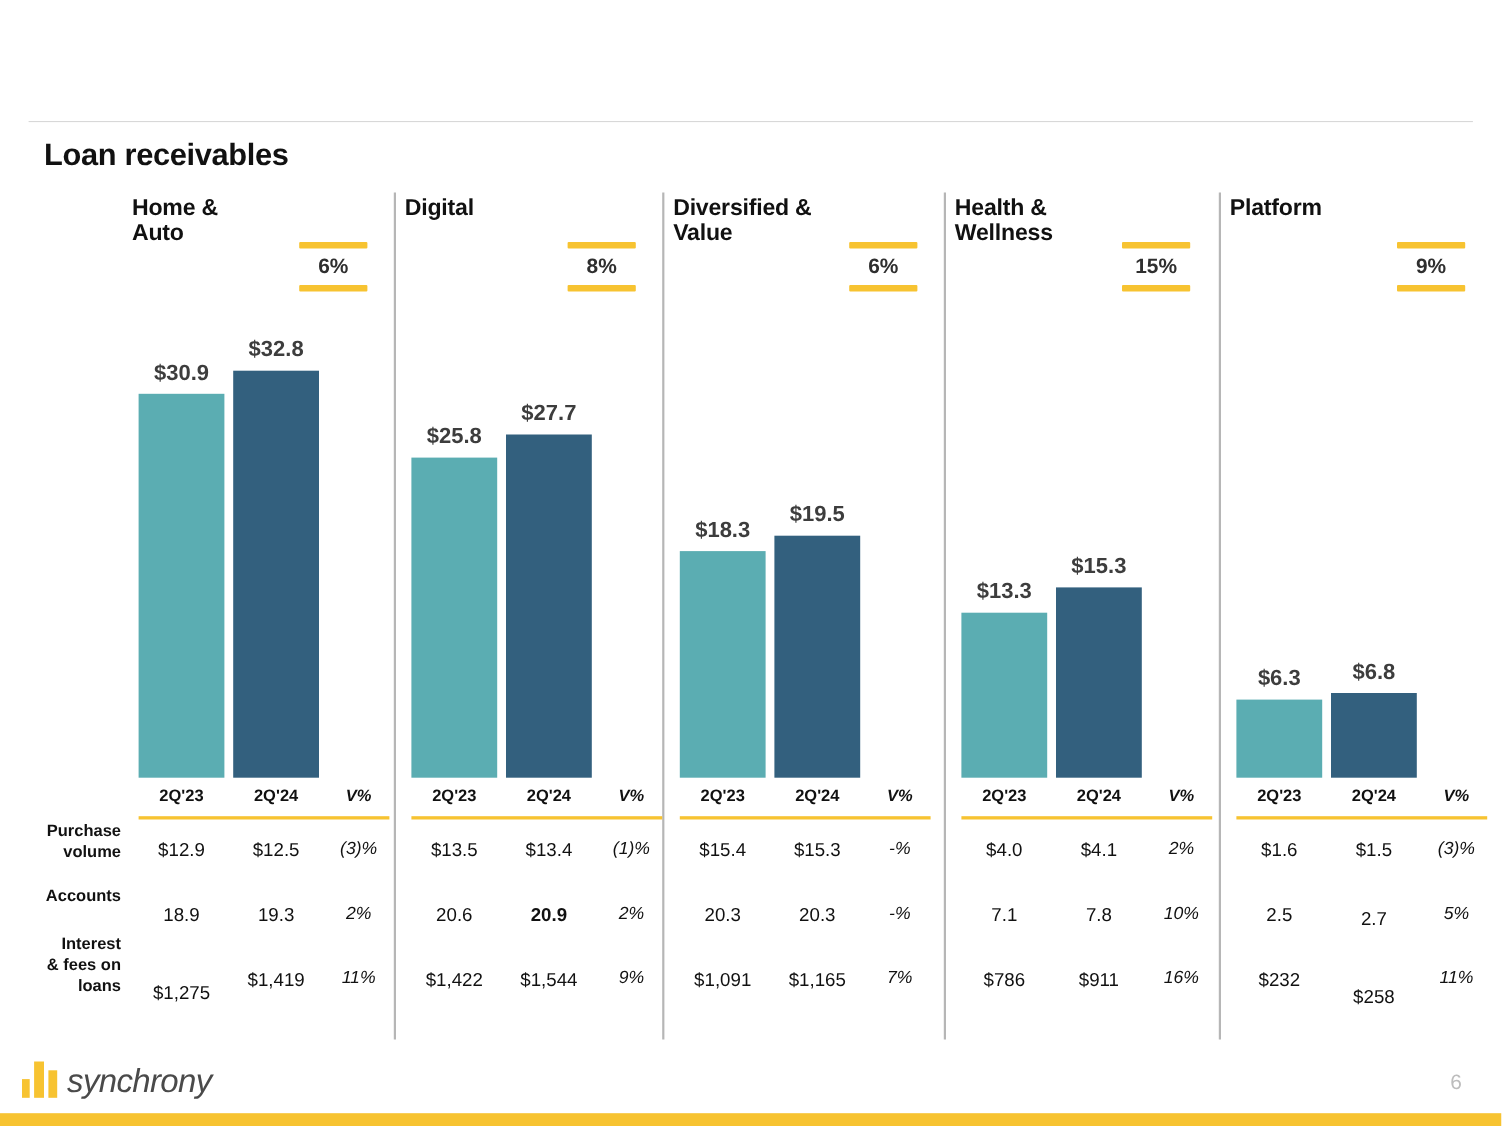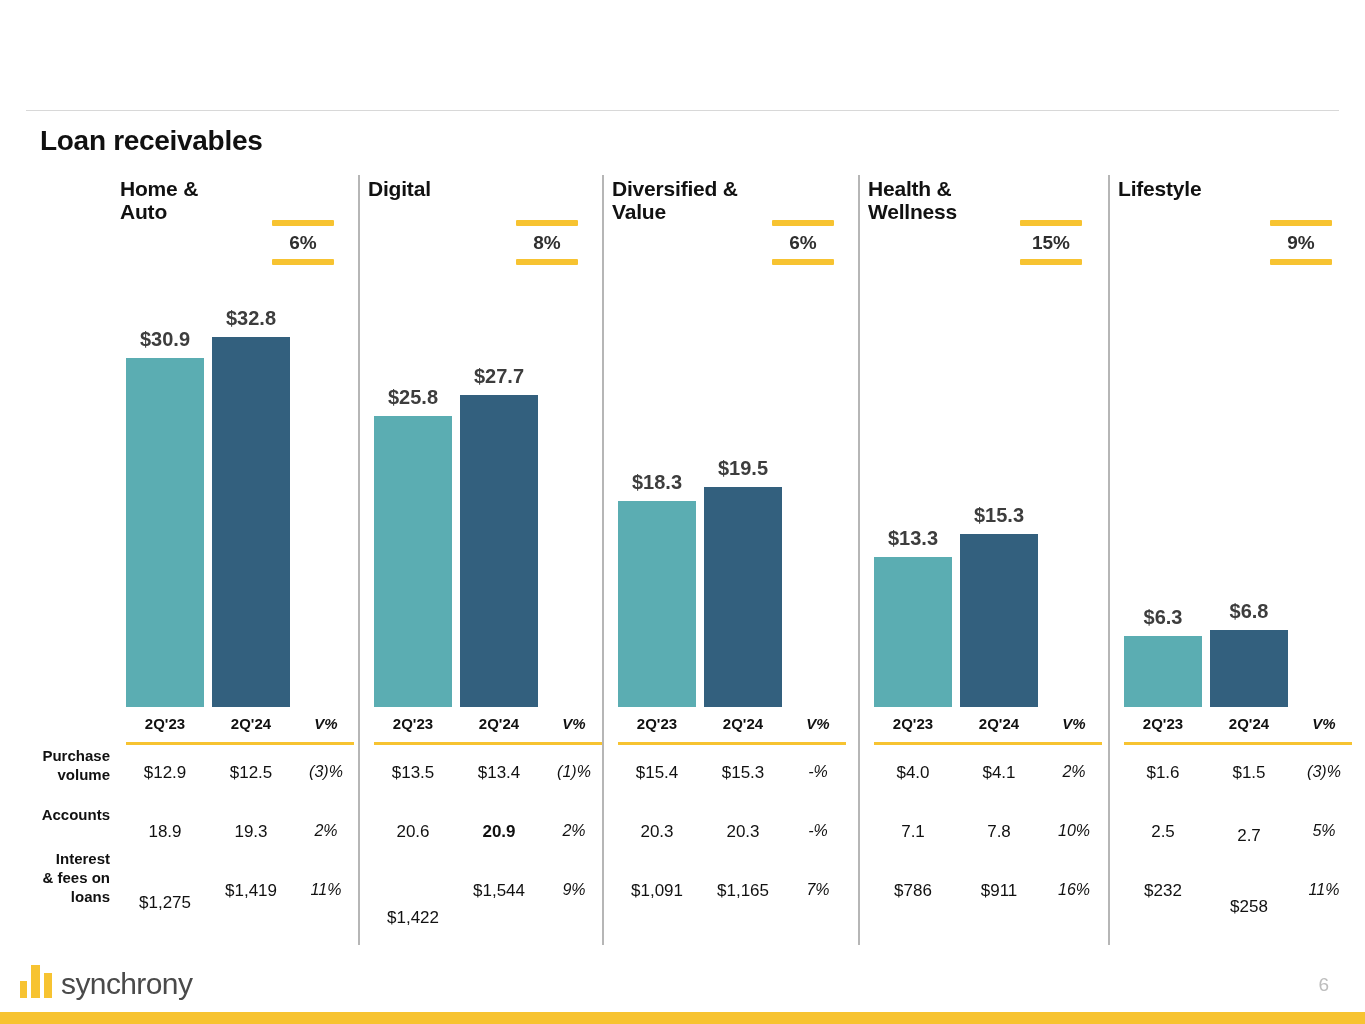--- a/index.html
+++ b/index.html
@@ -82,21 +82,21 @@
   
   .footer-bar {
     position: absolute; left: 0; bottom: 0; width: 1365px; height: 12px;
     background: #F7C331;
   }
   .logo { position: absolute; left: 20px; bottom: 26px; display: flex; align-items: flex-end; }
   .logo .marks { display: flex; align-items: flex-end; gap: 4px; height: 34px; margin-right: 9px; }
   .logo .m1 { width: 7px; height: 17px; background: #F7C331; }
   .logo .m2 { width: 9px; height: 33px; background: #F7C331; }
   .logo .m3 { width: 8px; height: 25px; background: #F7C331; }
-  .logo .word { font-size: 30px; color: #4a4a4a; letter-spacing: -0.6px; line-height: 0.95; }
+  .logo .word { font-size: 30px; color: #4a4a4a; letter-spacing: -0.6px; line-height: 0.95; font-style: italic; }
   .page-num {
     position: absolute; right: 36px; bottom: 28px;
     font-size: 19px; color: #bdbdbd;
   }
 </style>
 </head>
 <body>
 
 <div class="slide">
 
@@ -161,21 +161,21 @@
           <div class="col-head" style="left: 6px; width: 78px;">2Q'23</div>
           <div class="col-head" style="left: 92px; width: 78px;">2Q'24</div>
           <div class="col-head vpct" style="left: 178px; width: 56px;">V%</div>
           <div class="head-rule" style="left: 6px; width: 228px;"></div>
           <div class="cell" style="left: 6px; width: 78px; top: 48px;">$13.5</div>
           <div class="cell" style="left: 92px; width: 78px; top: 48px;">$13.4</div>
           <div class="cell vpct" style="left: 178px; width: 56px; top: 48px;">(1)%</div>
           <div class="cell" style="left: 6px; width: 78px; top: 107px;">20.6</div>
           <div class="cell" style="left: 92px; width: 78px; top: 107px; font-weight: bold;">20.9</div>
           <div class="cell vpct" style="left: 178px; width: 56px; top: 107px;">2%</div>
-          <div class="cell" style="left: 6px; width: 78px; top: 166px; margin-top: 27px;">$1,422</div>
+          <div class="cell" style="left: 6px; width: 78px; top: 166px;">$1,422</div>
           <div class="cell" style="left: 92px; width: 78px; top: 166px;">$1,544</div>
           <div class="cell vpct" style="left: 178px; width: 56px; top: 166px;">9%</div>
         </div>
       </div>
       <div class="panel" style="left: 612px; width: 240px;">
         <div class="panel-title">Diversified &amp;
 Value</div>
         <div class="badge" style="left: 160px; top: 50px;">
           <div class="rule"></div>
           <div class="pct">6%</div>
@@ -227,21 +227,21 @@
           <div class="cell vpct" style="left: 178px; width: 56px; top: 48px;">2%</div>
           <div class="cell" style="left: 6px; width: 78px; top: 107px;">7.1</div>
           <div class="cell" style="left: 92px; width: 78px; top: 107px;">7.8</div>
           <div class="cell vpct" style="left: 178px; width: 56px; top: 107px;">10%</div>
           <div class="cell" style="left: 6px; width: 78px; top: 166px;">$786</div>
           <div class="cell" style="left: 92px; width: 78px; top: 166px;">$911</div>
           <div class="cell vpct" style="left: 178px; width: 56px; top: 166px;">16%</div>
         </div>
       </div>
       <div class="panel" style="left: 1118px; width: 232px;">
-        <div class="panel-title">Lifestyle</div>
+        <div class="panel-title">Platform</div>
         <div class="badge" style="left: 152px; top: 50px;">
           <div class="rule"></div>
           <div class="pct">9%</div>
           <div class="rule"></div>
         </div>
         <div class="plot">
           <div class="bar y23" style="left: 6px; width: 78px; height: 71px;"></div>
           <div class="bar-label" style="left: 6px; width: 78px; top: 436px;">$6.3</div>
           <div class="bar y24" style="left: 92px; width: 78px; height: 77px;"></div>
           <div class="bar-label" style="left: 92px; width: 78px; top: 430px;">$6.8</div>

